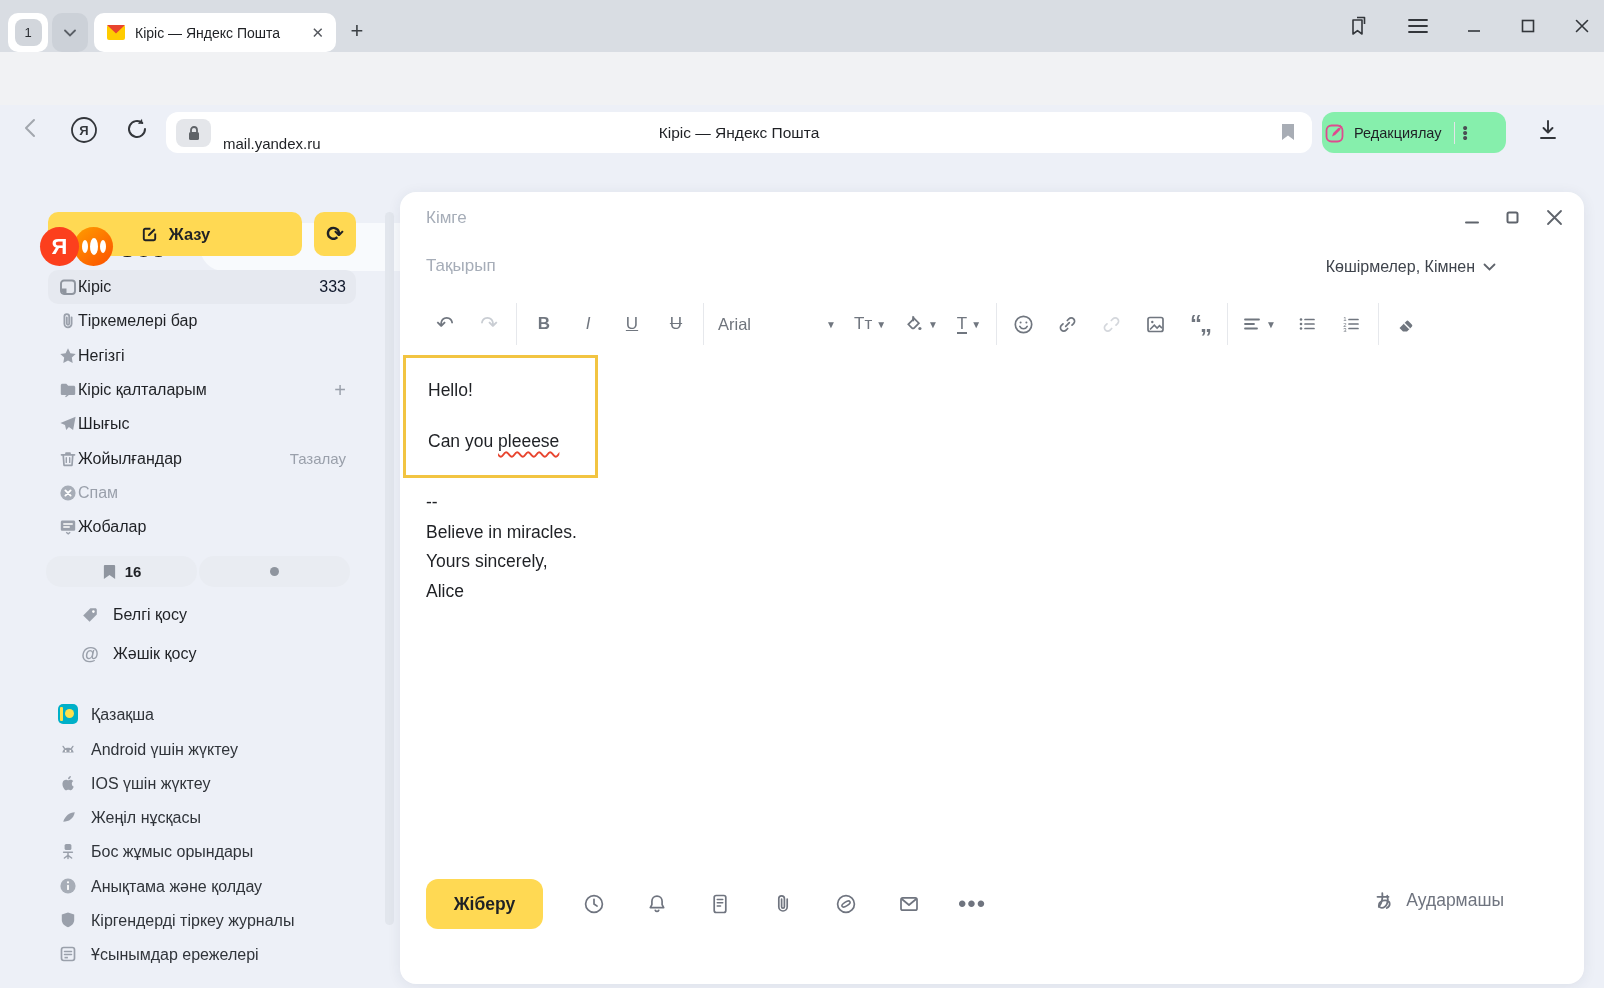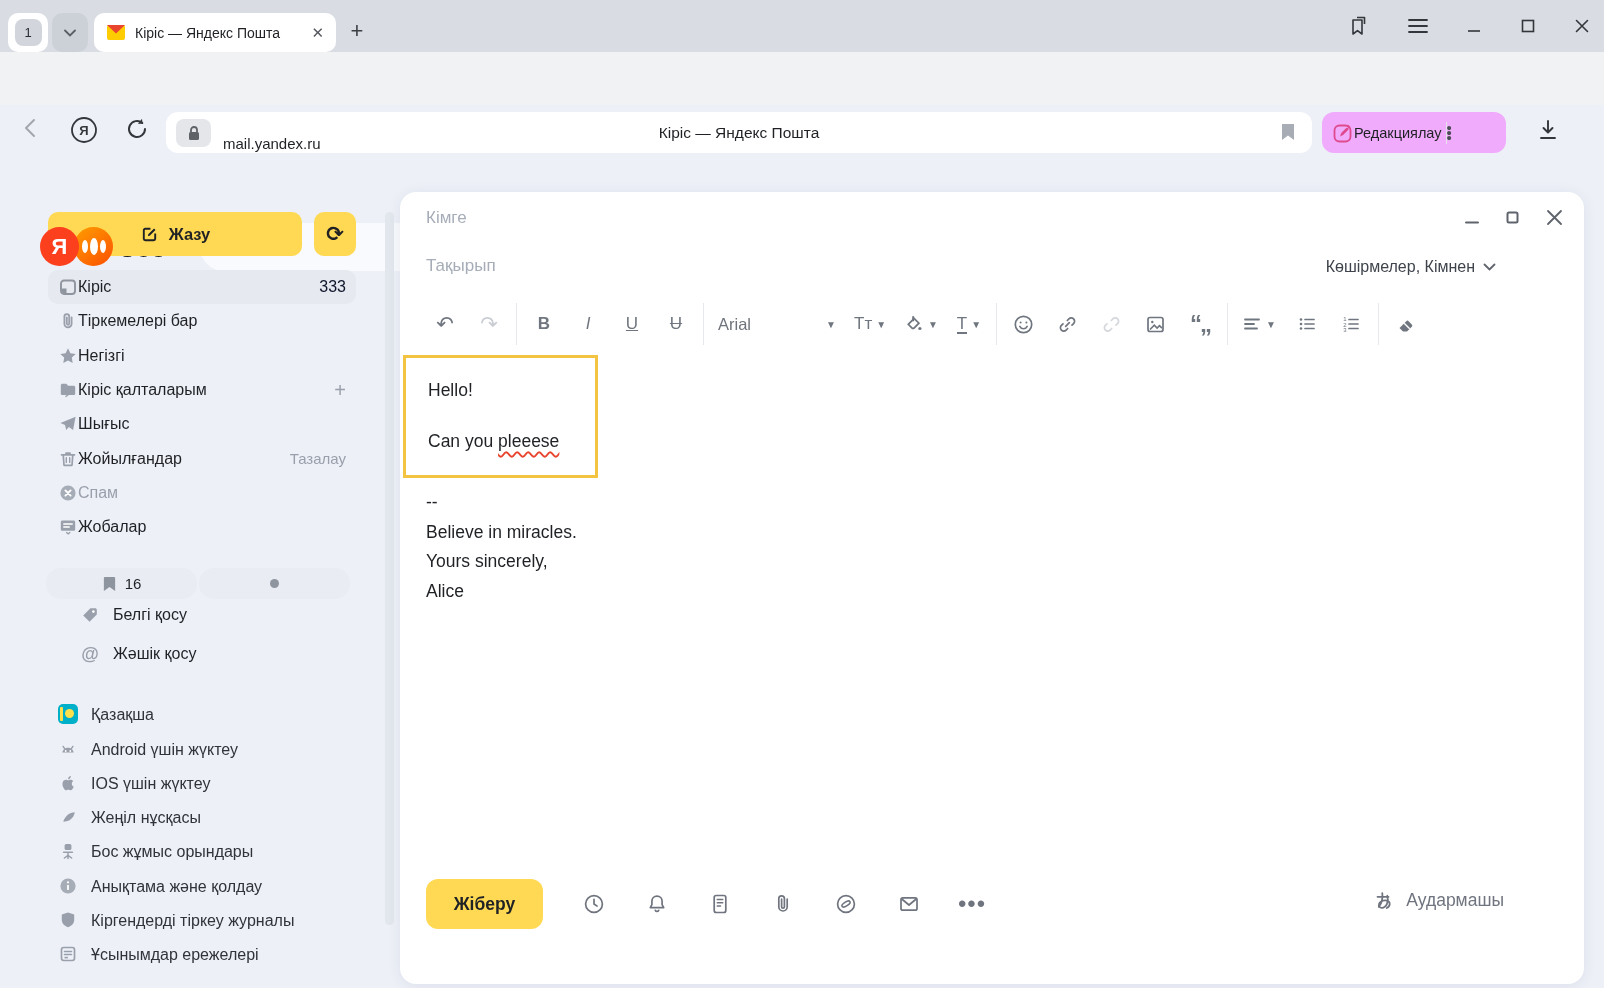--- a/index.html
+++ b/index.html
@@ -19,21 +19,21 @@
   .winicons { position:absolute; right:14px; top:0; height:52px; display:flex; align-items:center; gap:38px; color:#33363b; }
 
   
   .btoolbar { position:absolute; left:0; top:52px; width:1604px; height:53px; background:#f1f2f4; }
   .nav-ic { position:absolute; top:64px; }
   .urlbar { position:absolute; left:166px; top:60px; width:1146px; height:41px; background:#fff; border-radius:12px; display:flex; align-items:center; }
   .lockpill { margin-left:10px; width:35px; height:28px; background:#e4e6ea; border-radius:8px; display:flex; align-items:center; justify-content:center; }
   .url-text { margin-left:12px; font-size:15px; color:#1f2125;margin-top:21px; }
   .url-title { position:absolute; left:0; right:0; text-align:center; font-size:15.5px; color:#1f2125; pointer-events:none; }
   .url-flag { position:absolute; right:16px; top:10px; }
-  .editpill { position:absolute; left:1322px; top:60px; width:184px; height:41px; background:#f0abfc; border-radius:12px; display:flex; align-items:center; padding:0 10px; gap:0; }
+  .editpill { position:absolute; left:1322px; top:60px; width:184px; height:41px; background:#86efac; border-radius:12px; display:flex; align-items:center; padding:0 2px; gap:8px; }
   .editpill .lbl { font-size:14.5px; color:#1f2125; }
   .editpill .sep { width:1px; height:22px; background:#e3e5e9; margin-left:4px; }
   .dots-v { color:#4a4e54; font-size:15px; letter-spacing:0; line-height:5px; text-align:center; }
 
   
   .mheader { position:absolute; left:0; top:105px; width:1604px; height:85px; }
   .logo { position:absolute; left:40px; top:122px; display:flex; align-items:center; }
   .logo-red { width:39px; height:39px; border-radius:50%; background:#fc3f1d; color:#fff; font-weight:bold; font-size:22px; display:flex; align-items:center; justify-content:center; z-index:2; }
   .logo-orange { width:39px; height:39px; border-radius:50%; background:linear-gradient(140deg,#ff9e00,#fc5000); margin-left:-5px; position:relative; z-index:1; display:flex; align-items:center; justify-content:center; gap:2px; }
   .ov { background:#fff; border-radius:50%; }
@@ -68,21 +68,21 @@
   .refresh-btn { position:absolute; left:314px; top:212px; width:42px; height:44px; background:#ffd953; border-radius:10px; display:flex; align-items:center; justify-content:center; font-size:21px; font-weight:bold; color:#1f2125; }
   .slist { position:absolute; left:48px; top:270px; width:308px; }
   .s-item { height:34.3px; display:flex; align-items:center; padding:0 10px; border-radius:10px; }
   .s-item.selected { background:#e6e9f0; }
   .s-ic { width:20px; height:20px; flex:none; display:flex; align-items:center; justify-content:center; }
   .s-lbl { flex:1; font-size:16px; color:#1f2125; white-space:nowrap; }
   .s-lbl.muted { color:#9aa0ab; }
   .s-count { font-size:16px; color:#0f172a; }
   .s-action { font-size:15px; color:#9aa0ab; }
   .s-plus { font-size:20px; color:#9aa0ab; }
-  .pillrow { position:absolute; left:46px; top:568px; display:flex; gap:2px; }
+  .pillrow { position:absolute; left:46px; top:556px; display:flex; gap:2px;font-weight:bold; }
   .pill { height:31px; border-radius:15px; background:#e9ecf2; display:flex; align-items:center; justify-content:center; gap:8px; }
   .pill.p1 { width:151px; font-size:15px; color:#1f2125; }
   .pill.p2 { width:151px; }
   .dot { width:9px; height:9px; background:#8f959f; border-radius:50%; }
   .alist { position:absolute; left:80px; top:598px; width:276px; }
   .a-item { height:34px; margin-bottom:5px; display:flex; align-items:center; gap:13px; }
   .flist { position:absolute; left:48px; top:690px; width:308px; }
   .f-item { height:34.3px; display:flex; align-items:flex-end; gap:13px; padding:0 10px; }
   .f-lbl { font-size:16px; color:#30343a; white-space:nowrap; }
   .kzflag { width:20px; height:20px; border-radius:5px; background:#00b0c8; position:relative; }

